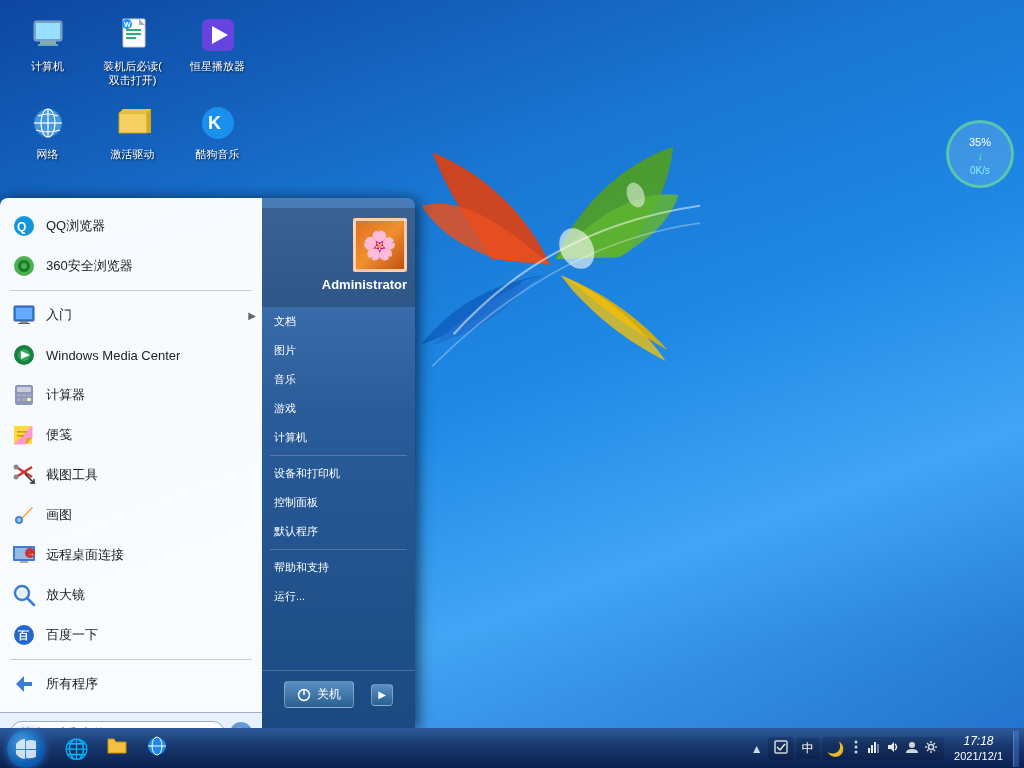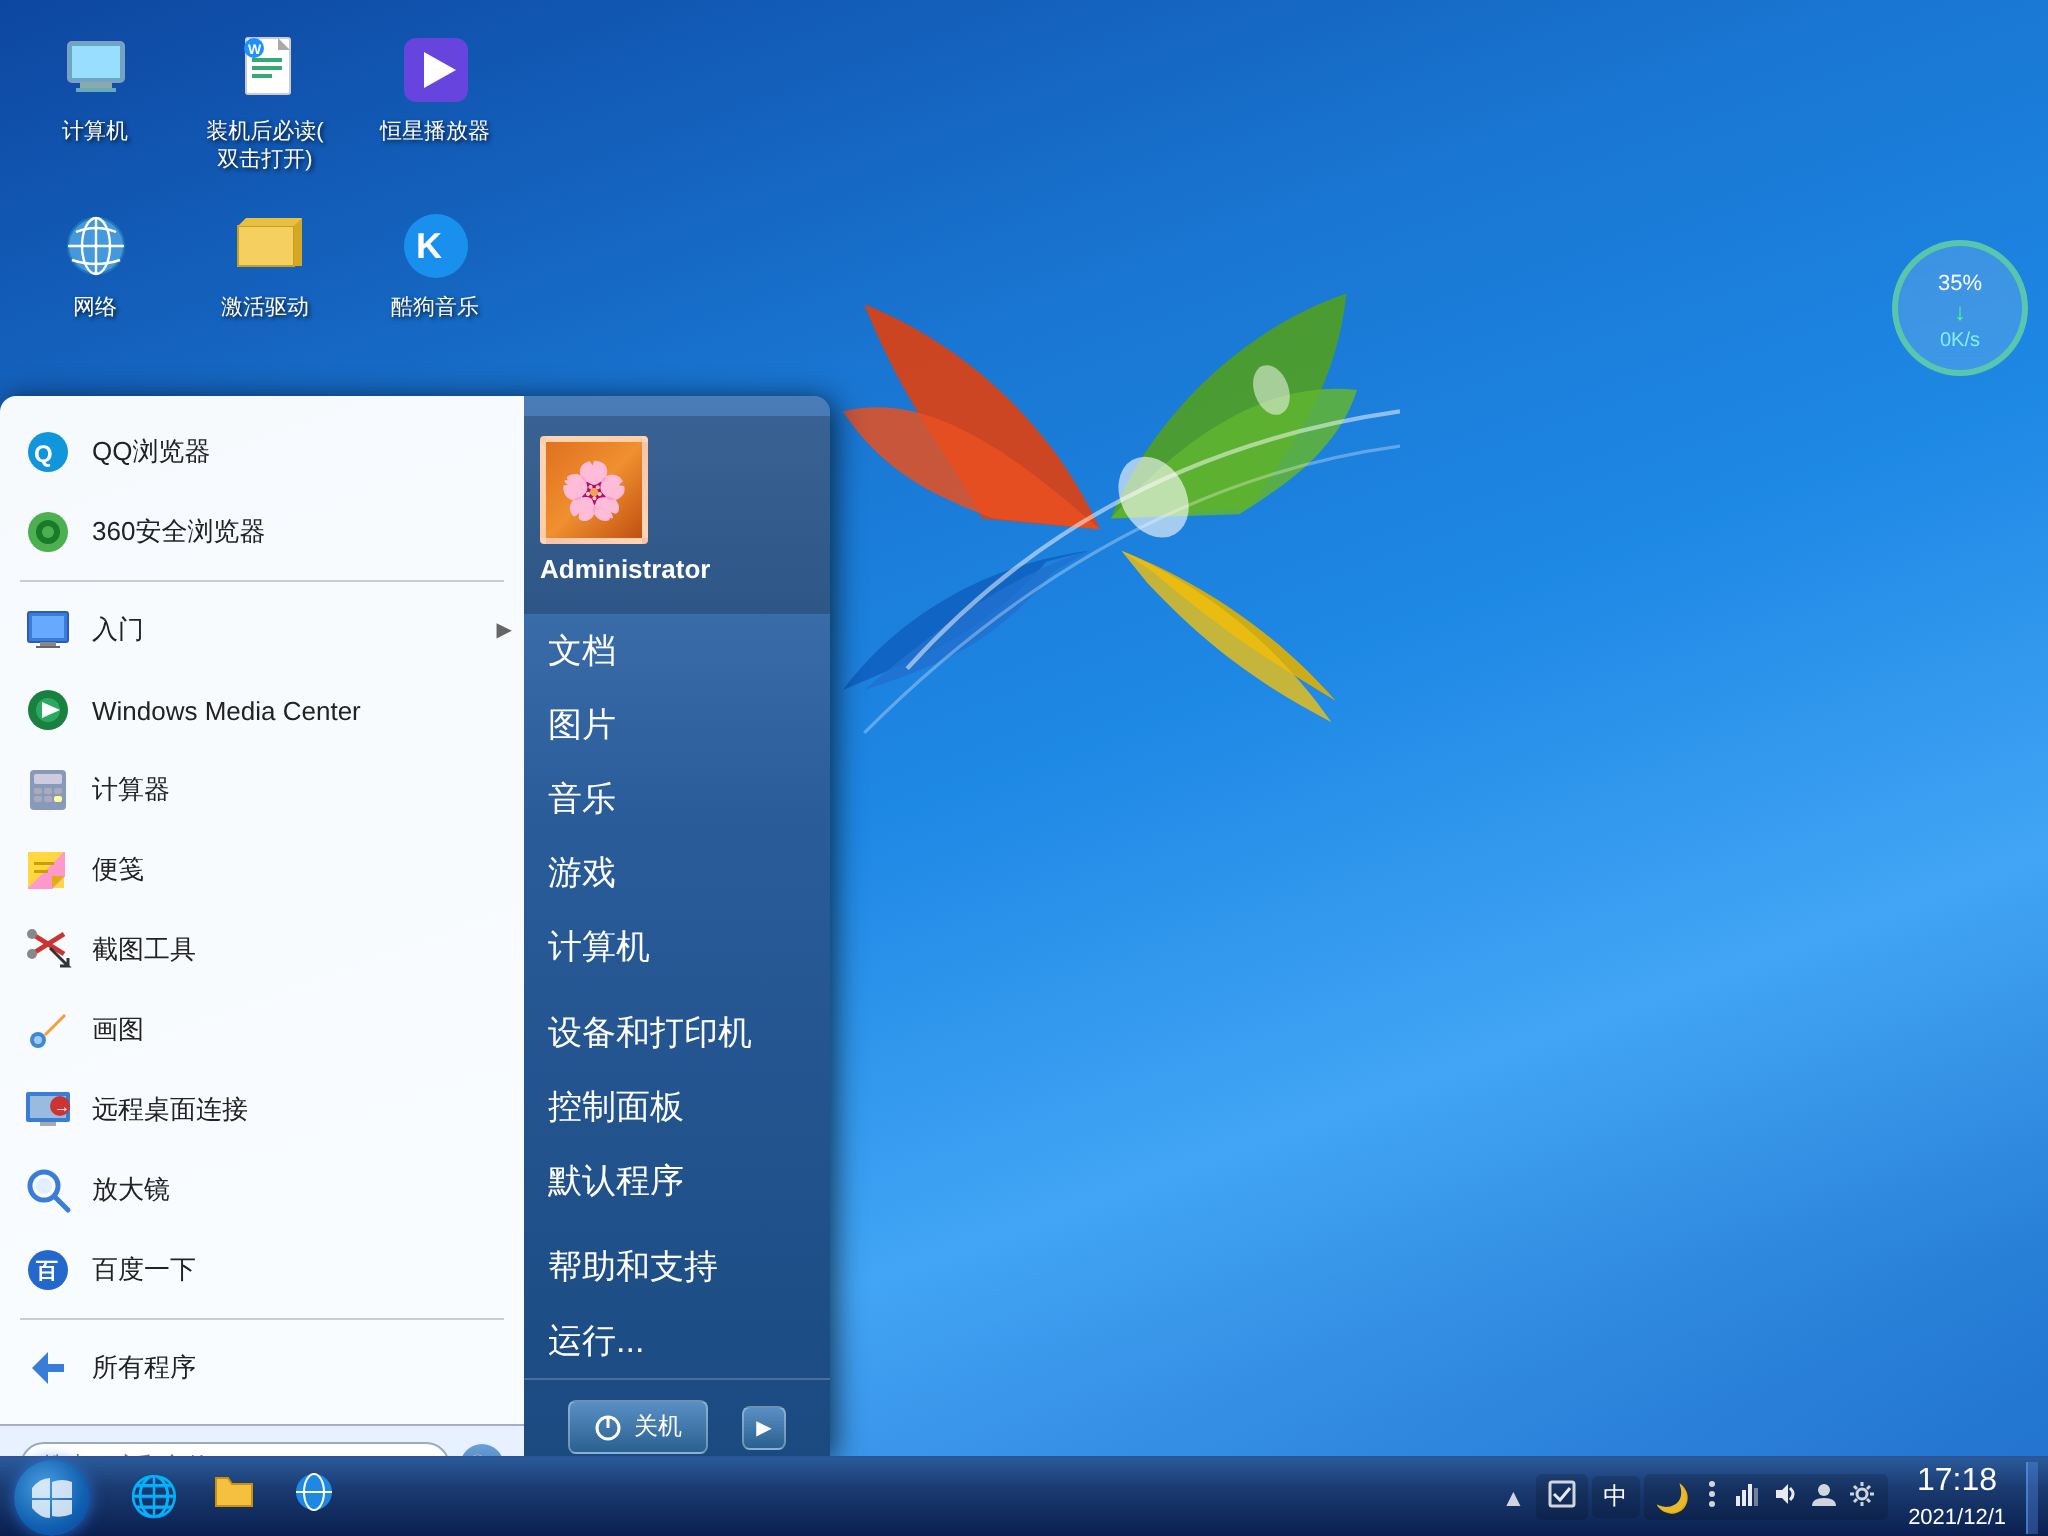--- a/index.html
+++ b/index.html
@@ -180,21 +180,21 @@
       background: linear-gradient(to bottom, #4a7cb8 0%, #2a5c9a 40%, #1a4a80 100%);
       display: flex;
       flex-direction: column;
       padding: 10px 0;
     }
 
     
     .user-area {
       display: flex;
       flex-direction: column;
-      align-items: flex-start;
+      align-items: flex-end;
       padding: 10px 8px 15px;
       background: rgba(0,0,0,0.2);
     }
 
     .user-avatar {
       width: 54px;
       height: 54px;
       border: 3px solid rgba(255,255,255,0.5);
       border-radius: 2px;
       background: linear-gradient(135deg, #e85, #fa6, #f94);
@@ -222,21 +222,21 @@
     .user-name {
       color: white;
       font-size: 13px;
       margin-top: 5px;
       font-weight: bold;
     }
 
     .right-menu-item {
       padding: 7px 12px;
       color: white;
-      font-size: 17px;
+      font-size: 11px;
       cursor: pointer;
       display: flex;
       align-items: center;
     }
 
     
     .start-right-bottom {
       margin-top: auto;
       border-top: 1px solid rgba(255,255,255,0.2);
       padding: 6px 0;
@@ -369,22 +369,23 @@
     .tray-clock {
       display: flex;
       flex-direction: column;
       align-items: center;
       padding: 2px 8px;
       cursor: pointer;
     }
 
     .tray-time {
       color: white;
-      font-size: 16px;
+      font-size: 12px;
       line-height: 1.3;
+      font-style: italic;
     }
 
     .tray-date {
       color: white;
       font-size: 11px;
       line-height: 1.3;
     }
 
     .tray-show-desktop {
       width: 6px;

